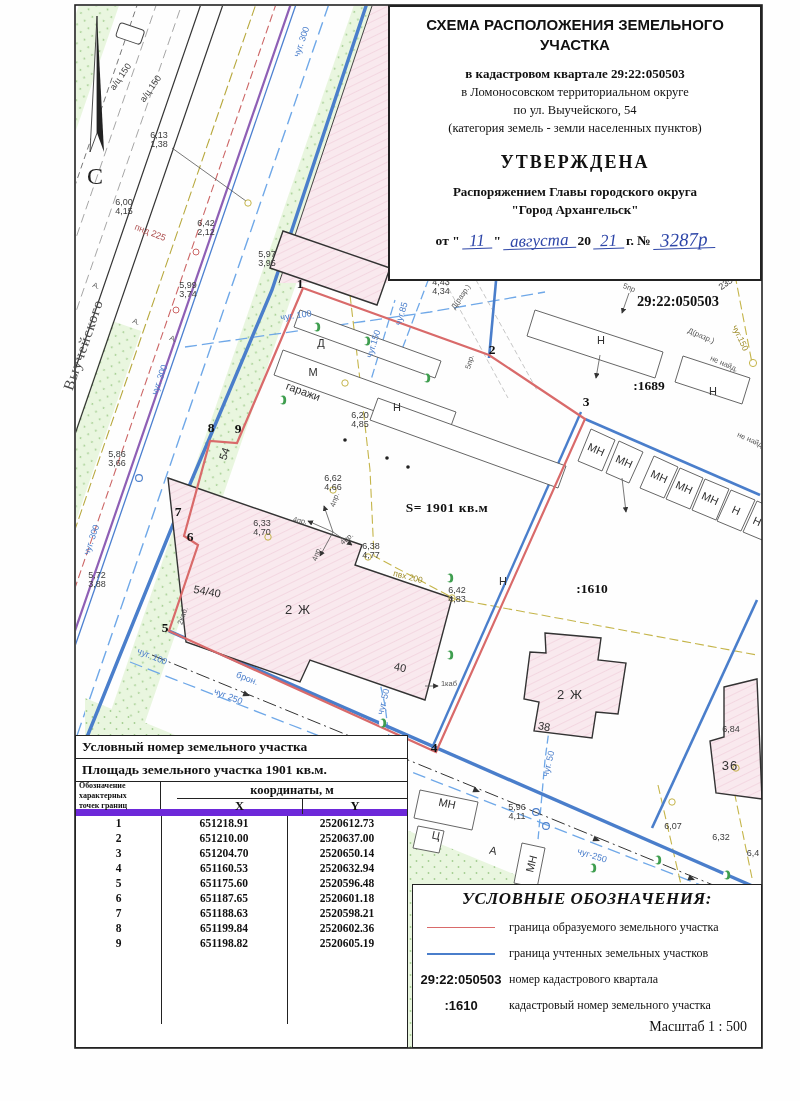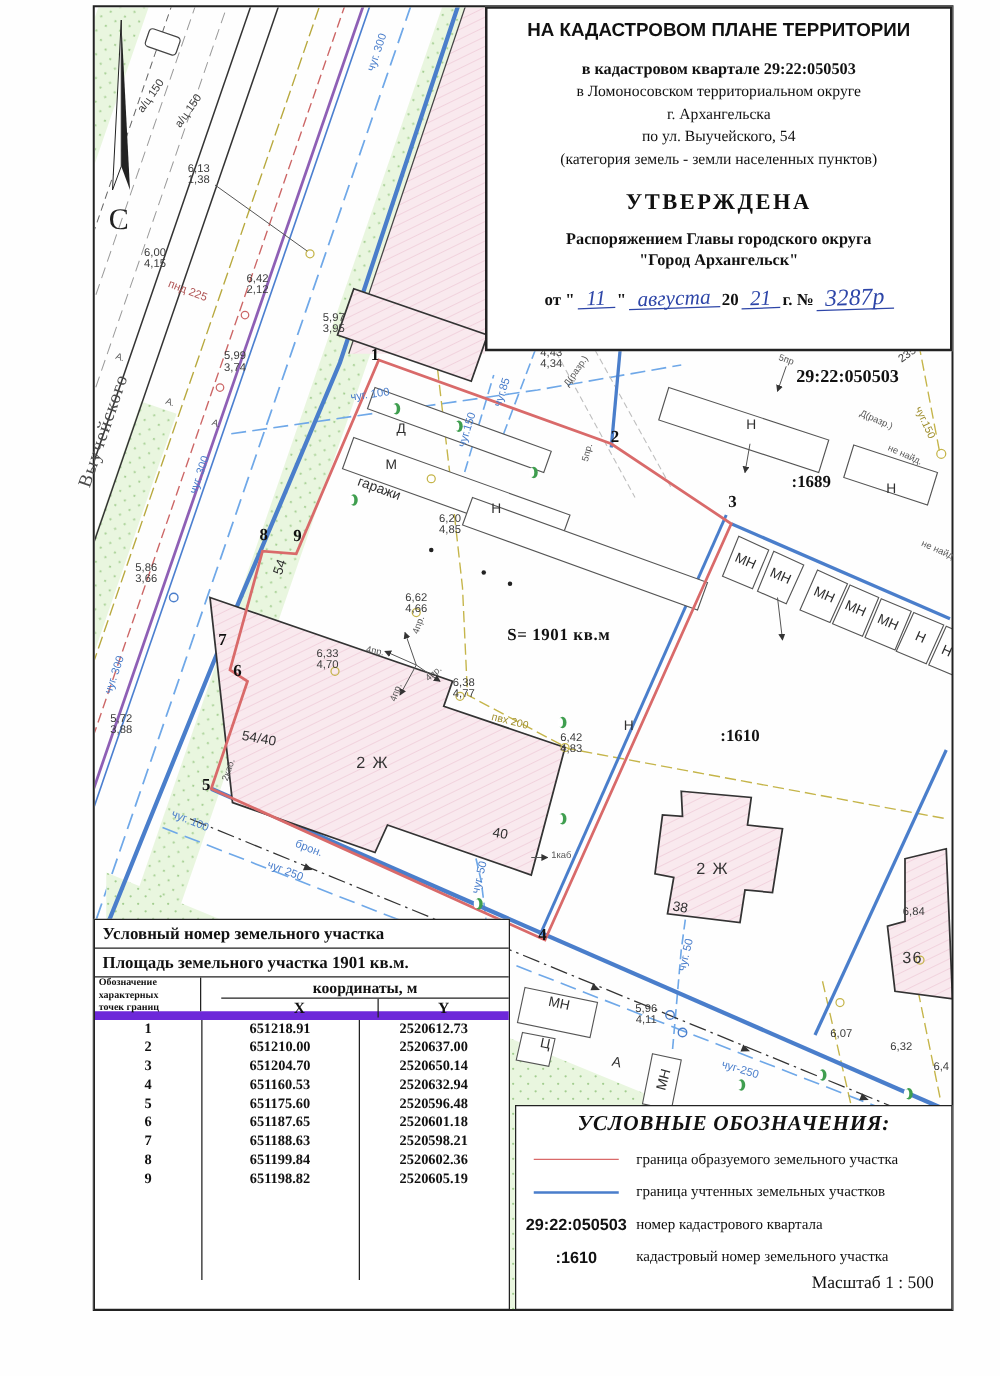--- a/index.html
+++ b/index.html
@@ -378,25 +378,24 @@
       <span class="ml tiny" style="left: 347px; top: 539px; transform: translate(-50%, -50%) rotate(-40deg);">4пр.</span>
       <span class="ml tiny" style="left: 96px; top: 286px; transform: translate(-50%, -50%) rotate(20deg);">А.</span>
       <span class="ml tiny" style="left: 136px; top: 322px; transform: translate(-50%, -50%) rotate(20deg);">А.</span>
       <span class="ml tiny" style="left: 173px; top: 339px; transform: translate(-50%, -50%) rotate(20deg);">А.</span>
       <span class="ml tiny" style="left: 449px; top: 684px; transform: translate(-50%, -50%) rotate(0deg);">1каб</span>
       <span class="ml tiny" style="left: 183px; top: 616px; transform: translate(-50%, -50%) rotate(-71deg);">2каб.</span>
     </div>
 
   <div id="title-block">
     <div class="tb-main">
-      <div>НА КАДАСТРОВОМ ПЛАНЕ ТЕРРИТОРИИ</div>
+      <div>СХЕМА РАСПОЛОЖЕНИЯ ЗЕМЕЛЬНОГО УЧАСТКА</div>
     </div>
     <div class="tb-quarter">в кадастровом квартале 29:22:050503</div>
     <div class="tb-line">в  Ломоносовском территориальном округе</div>
-    <div class="tb-line">г. Архангельска</div>
     <div class="tb-line">по ул. Выучейского, 54</div>
     <div class="tb-line">(категория земель - земли населенных пунктов)</div>
     <div class="tb-approved">УТВЕРЖДЕНА</div>
     <div class="tb-order">
       <div>Распоряжением Главы городского округа</div>
       <div>"Город Архангельск"</div>
     </div>
     <div class="tb-date">
       <span>от "</span>
       <span class="hw">11</span>

